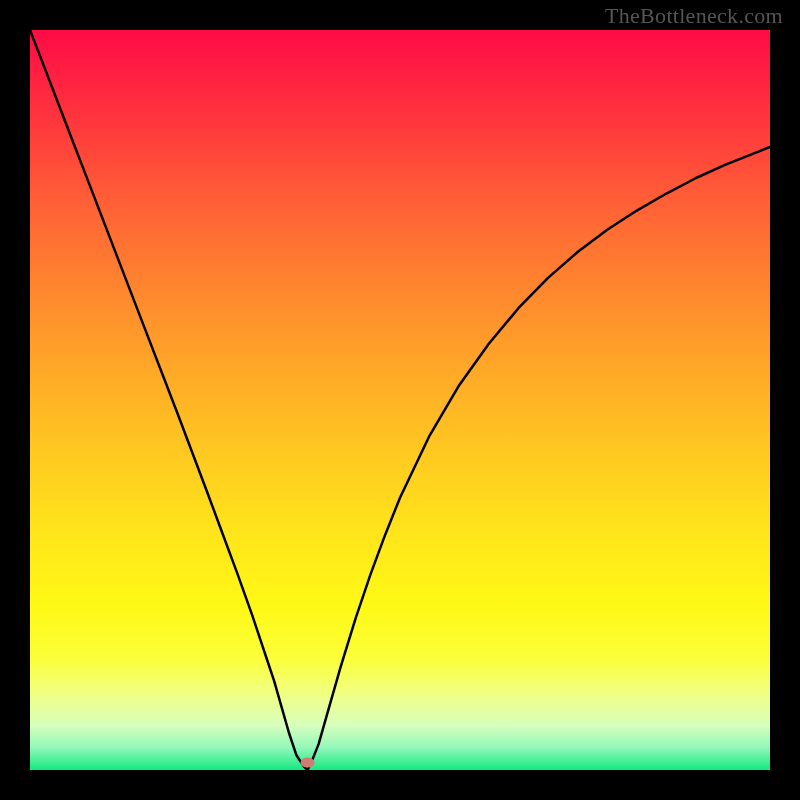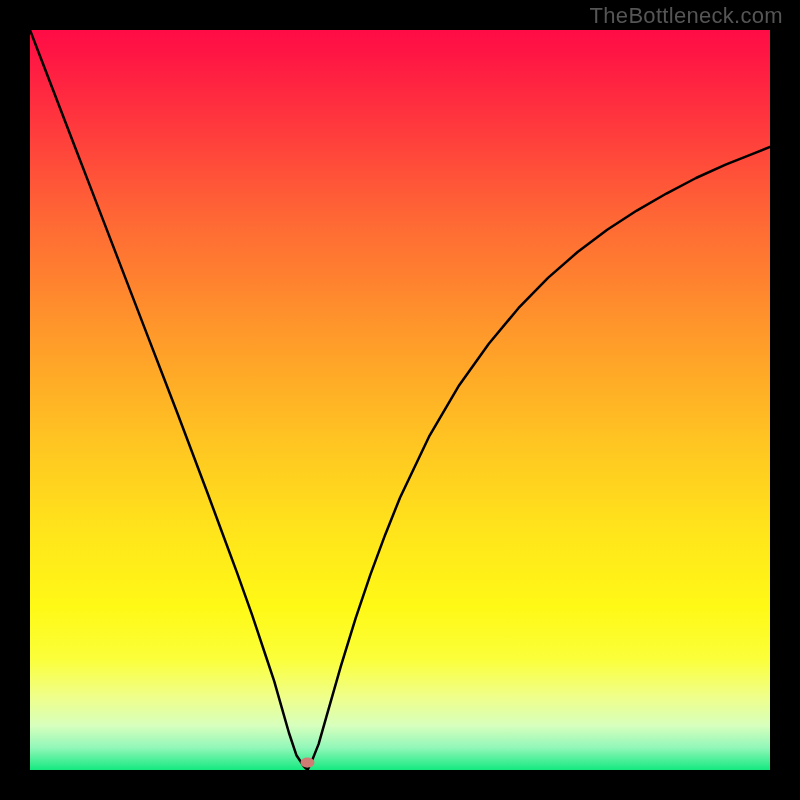--- a/index.html
+++ b/index.html
@@ -9,20 +9,21 @@
     height: 800px;
     background: #000000;
     overflow: hidden;
     font-family: Arial, Helvetica, sans-serif;
   }
   .outer {
     width: 800px;
     height: 632px;
     background: #000000;
     position: relative;
+    font-family: Liberation Serif, serif;
   }
   .watermark {
     position: absolute;
     top: 3px;
     right: 17px;
     font-size: 22px;
     font-weight: 500;
     letter-spacing: 0.3px;
     color: #555555;
     z-index: 10;

